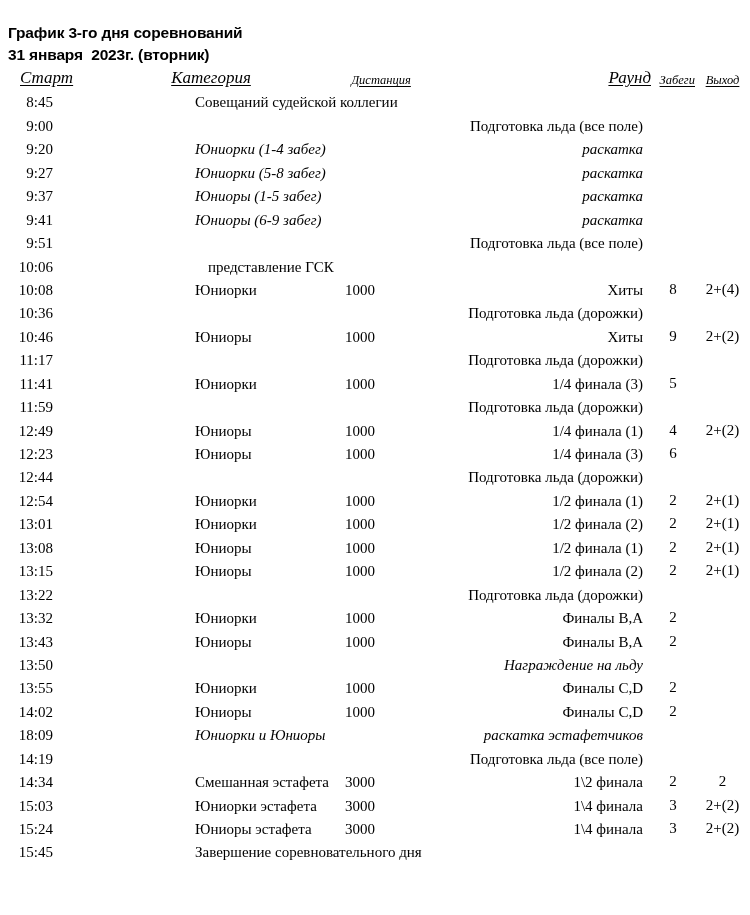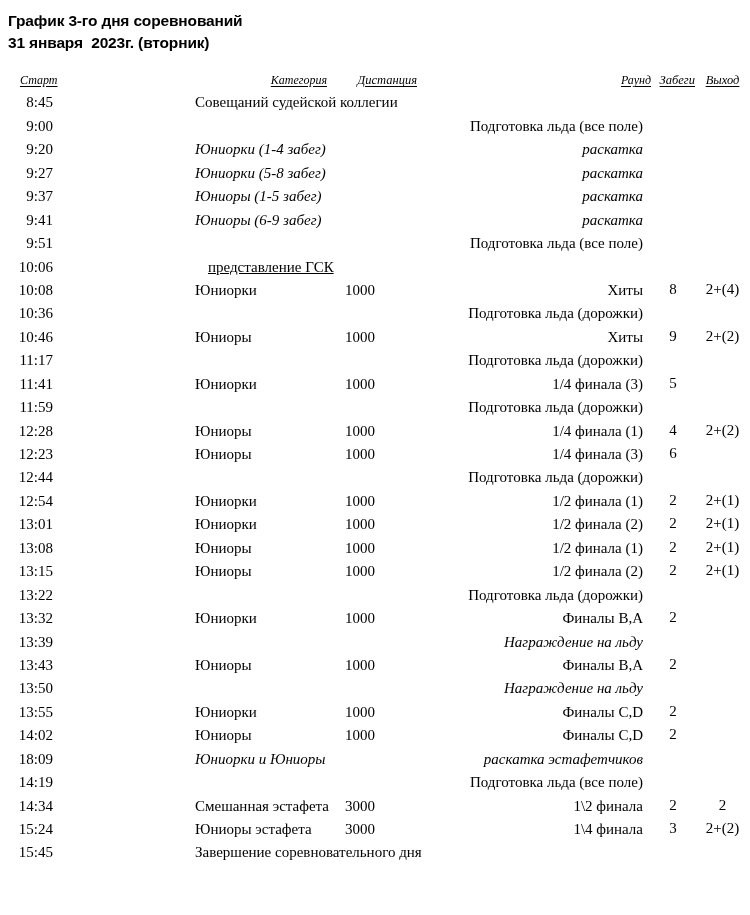--- a/index.html
+++ b/index.html
@@ -13,21 +13,21 @@
     position: relative;
     font-family: "Liberation Serif", serif;
     color: #000000;
     overflow: hidden;
   }
 
   
   #title-block {
     position: absolute;
     left: 8px;
-    top: 10px;
+    top: 22px;
     width: 600px;
   }
   .title-line {
     font-family: "Liberation Sans", sans-serif;
     font-weight: bold;
     font-size: 15.5px;
     line-height: 22px;
     letter-spacing: -0.15px;
     white-space: pre;
   }
@@ -57,30 +57,30 @@
   col.c-round { width: 234px; }
   col.c-heats { width: 44px; }
   col.c-out   { width: 55px; }
 
   
   .hdr td {
     height: 22px;
     font-family: "Liberation Serif", serif;
     font-weight: bold;
     font-style: italic;
-    font-size: 12px;
+    font-size: 17px;
     padding-bottom: 1px;
   }
   .hdr .u {
     text-decoration: underline;
     text-underline-offset: 2px;
   }
   .h-start { text-align: left; padding-left: 20px !important; }
-  .h-cat   { text-align: right; }
-  .h-dist  { text-align: right; padding-left: 18px !important; font-size: 12.5px !important; }
+  .h-cat   { text-align: center; }
+  .h-dist  { text-align: center; padding-left: 18px !important; font-size: 12.5px !important; }
   .h-round { text-align: right; }
   .h-heats { text-align: right; font-size: 12.5px !important; }
   .h-out   { text-align: center; font-size: 12.5px !important; }
 
   
   .row td { height: 22.45px; font-size: 15px; }
 
   .cell-start {
     text-align: right;
     padding-right: 42px !important;
@@ -89,21 +89,21 @@
   .cell-cat   { text-align: left; padding-left: 100px !important; }
   .cell-dist  { text-align: left; padding-left: 18px !important; }
   .cell-round { text-align: right; padding-right: 8px !important; }
   .cell-heats { text-align: center; font-size: 12.5px; vertical-align: bottom; padding-bottom: 1px !important; }
   .cell-out   { text-align: center; font-size: 12.5px; vertical-align: bottom; padding-bottom: 1px !important; }
 
   
   .t-bold       { font-weight: bold; }
   .t-bolditalic { font-weight: bold; font-style: italic; }
   .t-italic     { font-style: italic; }
-  .cell-cat.banner-indent { padding-left: 113px !important; text-decoration: underline; }
+  .cell-cat.banner-indent { padding-left: 113px !important; }
 </style>
 </head>
 <body>
 
 <div id="title-block">
   <div class="title-line">График 3-го дня соревнований</div>
   <div class="title-line">31 января  2023г. (вторник)</div>
 </div>
 
 <table id="schedule-table">
@@ -244,21 +244,21 @@
       </tr>
       <tr class="row">
         <td class="cell-start">11:59</td>
         <td class="cell-cat "></td>
         <td class="cell-dist"></td>
         <td class="cell-round t-bold">Подготовка льда (дорожки)</td>
         <td class="cell-heats"></td>
         <td class="cell-out"></td>
       </tr>
       <tr class="row">
-        <td class="cell-start">12:28</td>
+        <td class="cell-start">12:49</td>
         <td class="cell-cat ">Юниоры</td>
         <td class="cell-dist">1000</td>
         <td class="cell-round ">1/4 финала (1)</td>
         <td class="cell-heats">4</td>
         <td class="cell-out">2+(2)</td>
       </tr>
       <tr class="row">
         <td class="cell-start">12:23</td>
         <td class="cell-cat ">Юниоры</td>
         <td class="cell-dist">1000</td>
@@ -313,28 +313,20 @@
         <td class="cell-round t-bold">Подготовка льда (дорожки)</td>
         <td class="cell-heats"></td>
         <td class="cell-out"></td>
       </tr>
       <tr class="row">
         <td class="cell-start">13:32</td>
         <td class="cell-cat ">Юниорки</td>
         <td class="cell-dist">1000</td>
         <td class="cell-round ">Финалы B,A</td>
         <td class="cell-heats">2</td>
-        <td class="cell-out"></td>
-      </tr>
-      <tr class="row">
-        <td class="cell-start">13:39</td>
-        <td class="cell-cat "></td>
-        <td class="cell-dist"></td>
-        <td class="cell-round t-italic">Награждение на льду</td>
-        <td class="cell-heats"></td>
         <td class="cell-out"></td>
       </tr>
       <tr class="row">
         <td class="cell-start">13:43</td>
         <td class="cell-cat ">Юниоры</td>
         <td class="cell-dist">1000</td>
         <td class="cell-round ">Финалы B,A</td>
         <td class="cell-heats">2</td>
         <td class="cell-out"></td>
       </tr>
@@ -378,20 +370,28 @@
         <td class="cell-heats"></td>
         <td class="cell-out"></td>
       </tr>
       <tr class="row">
         <td class="cell-start">14:34</td>
         <td class="cell-cat ">Смешанная эстафета</td>
         <td class="cell-dist">3000</td>
         <td class="cell-round ">1\2 финала</td>
         <td class="cell-heats">2</td>
         <td class="cell-out">2</td>
+      </tr>
+      <tr class="row">
+        <td class="cell-start">15:03</td>
+        <td class="cell-cat ">Юниорки эстафета</td>
+        <td class="cell-dist">3000</td>
+        <td class="cell-round ">1\4 финала</td>
+        <td class="cell-heats">3</td>
+        <td class="cell-out">2+(2)</td>
       </tr>
       <tr class="row">
         <td class="cell-start">15:24</td>
         <td class="cell-cat ">Юниоры эстафета</td>
         <td class="cell-dist">3000</td>
         <td class="cell-round ">1\4 финала</td>
         <td class="cell-heats">3</td>
         <td class="cell-out">2+(2)</td>
       </tr>
       <tr class="row">

